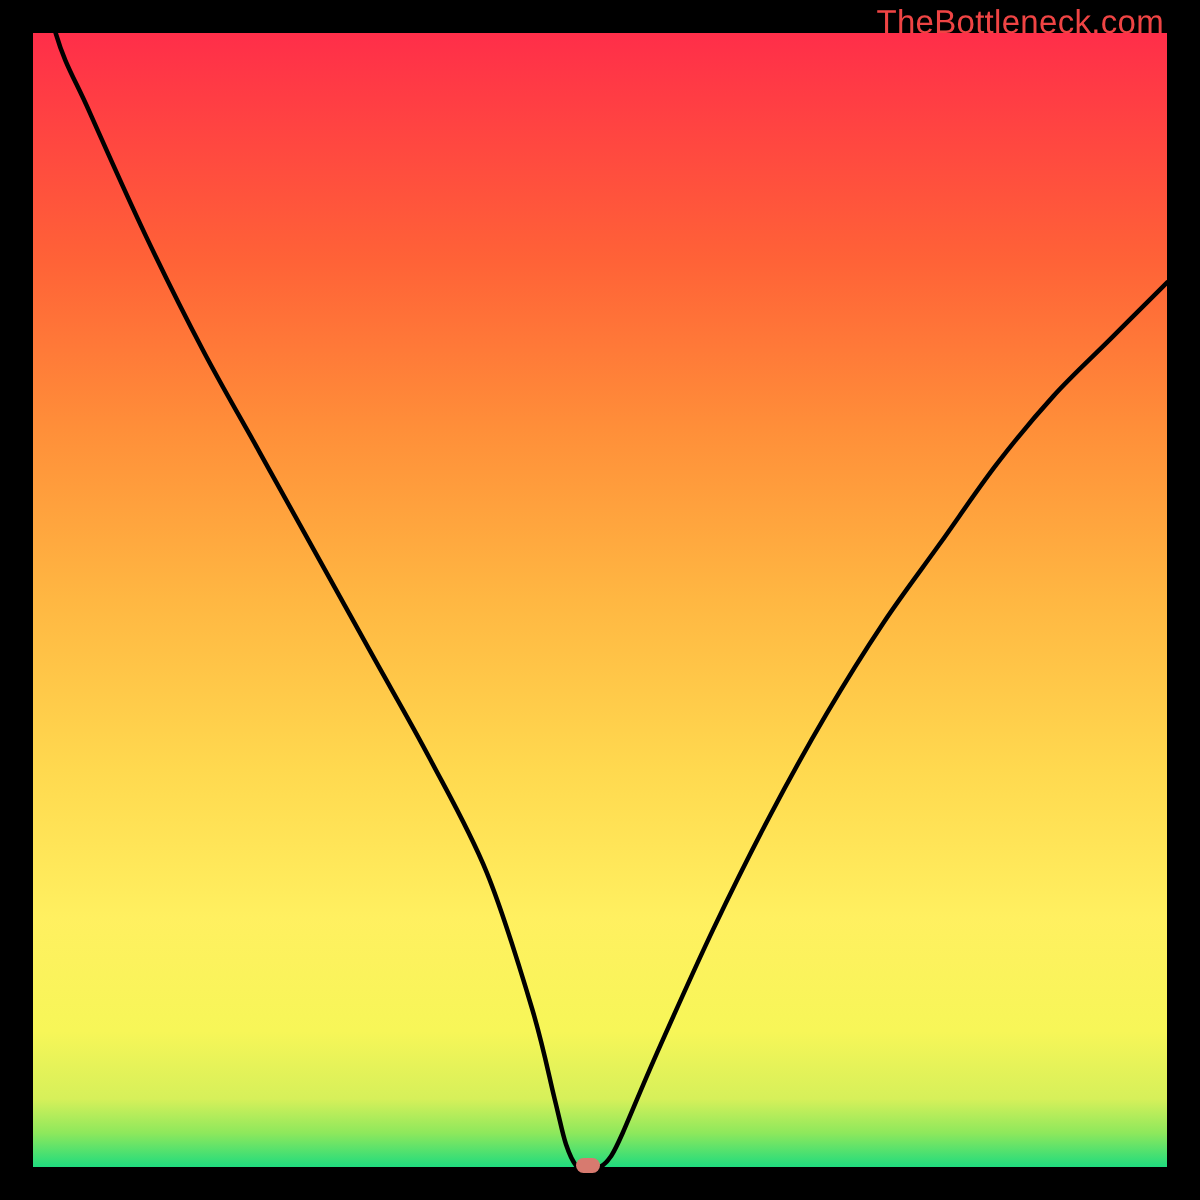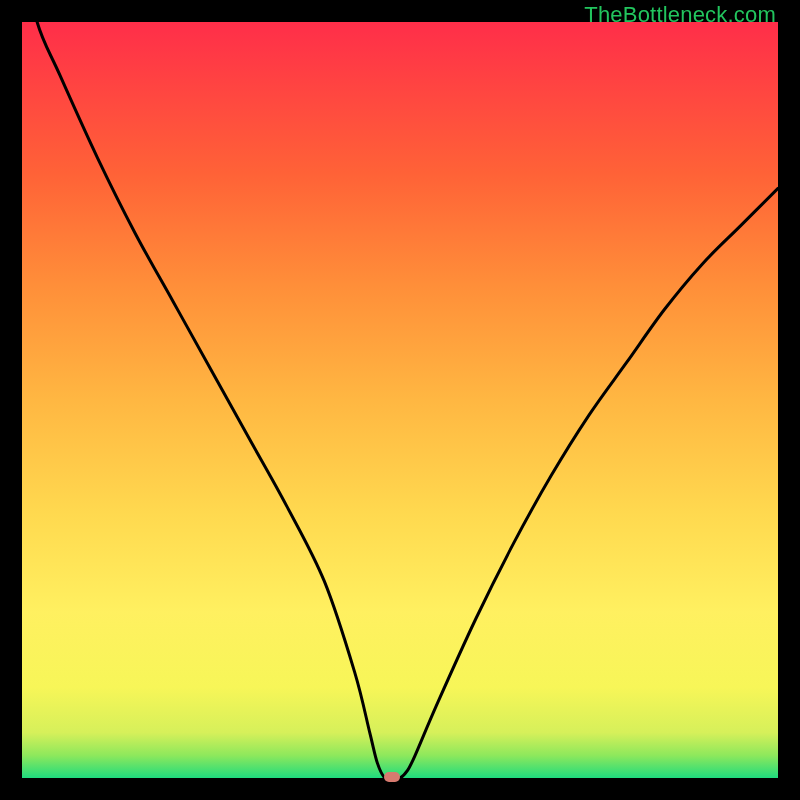--- a/index.html
+++ b/index.html
@@ -22,21 +22,21 @@
       #ff8f39 65%,
       #ff6237 80%,
       #ff2e49 100%
     );
   }
   .watermark {
     position: absolute;
     top: 2px;
     right: 24px;
     font-size: 22px;
-    color: #22c55e;
+    color: #ef4444;
     font-weight: 500;
     letter-spacing: 0.2px;
   }
   .curve-svg {
     position: absolute;
     left: 22px;
     top: 22px;
     width: 756px;
     height: 756px;
   }

